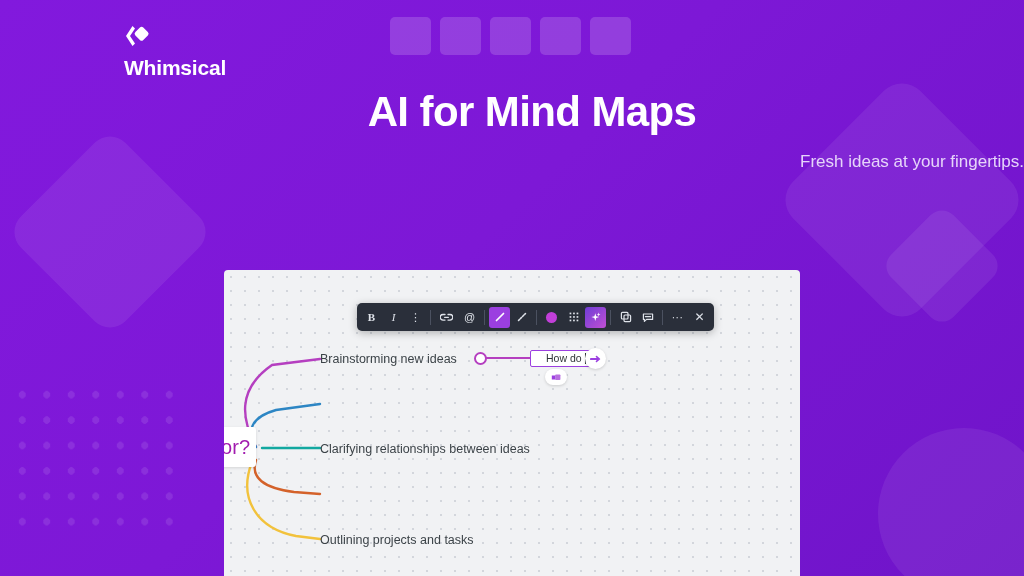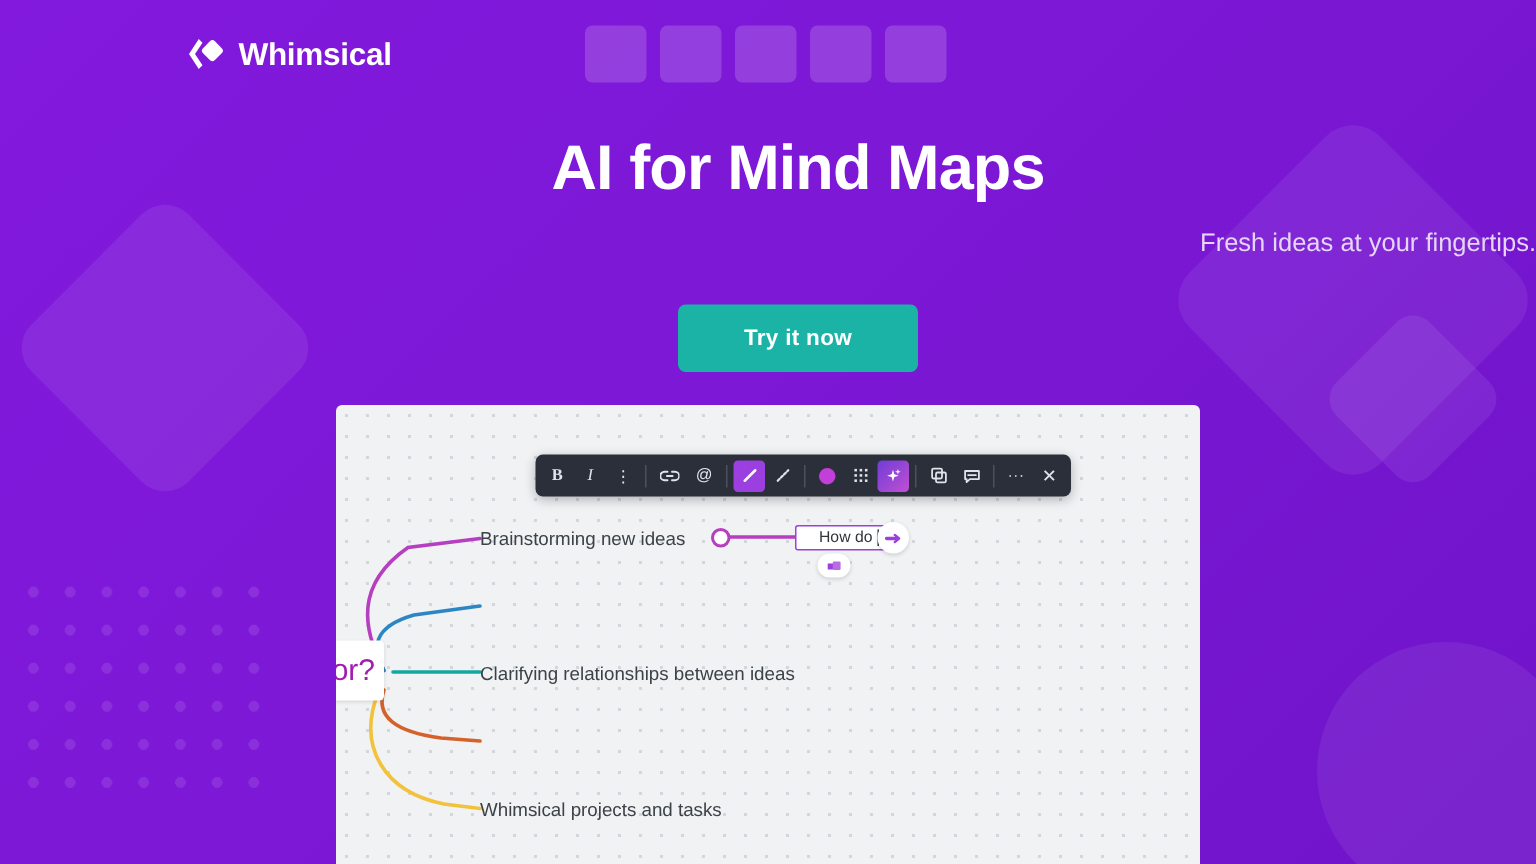--- a/index.html
+++ b/index.html
@@ -43,21 +43,21 @@
     background-position:4px 4px;
   }
 
   
   .header {
     position:absolute; top:0; left:0; width:1024px; height:72px;
     display:flex; align-items:center; z-index:6;
   }
   .logo {
     position:absolute; left:124px; top:24px;
-    display:flex; align-items:center; gap:9px;
+    display:flex; align-items:flex-start; gap:9px;flex-direction:column;
   }
   .logo-mark { width:26px; height:24px; display:block; }
   .logo-text {
     color:#ffffff; font-size:21px; font-weight:bold;
     letter-spacing:-0.2px; line-height:1;
   }
 
   .nav-blocks {
     position:absolute; left:390px; top:17px;
     display:flex; gap:9px;
@@ -210,43 +210,40 @@
       <div class="nav-block"></div>
       <div class="nav-block"></div>
       <div class="nav-block"></div>
     </div>
 
   </div>
 
   <div class="hero">
     <h1 class="hero-title">AI for Mind Maps</h1>
     <p class="hero-sub">Fresh ideas at your fingertips.</p>
-    <div class="cta-wrap">
-      <button class="btn-cta">Try it now</button>
-    </div>
   </div>
 
   <div class="canvas">
 
     <svg width="576" height="306" style="position:absolute;left:0;top:0;">
       <path d="M32 177 C 18 150, 12 120, 48 95 L 96 89" stroke="#b53fc0" stroke-width="2.4" fill="none" stroke-linecap="round"></path>
       <path d="M32 177 C 24 162, 24 148, 52 140 L 96 134" stroke="#2d86c4" stroke-width="2.4" fill="none" stroke-linecap="round"></path>
       <path d="M38 178 L 96 178" stroke="#12a8a0" stroke-width="2.4" fill="none" stroke-linecap="round"></path>
       <path d="M32 190 C 26 208, 40 218, 70 222 L 96 224" stroke="#d4622a" stroke-width="2.4" fill="none" stroke-linecap="round"></path>
       <path d="M28 192 C 14 228, 32 258, 72 266 L 96 269" stroke="#f2c23c" stroke-width="2.4" fill="none" stroke-linecap="round"></path>
       <line x1="262" y1="88" x2="306" y2="88" stroke="#b53fc0" stroke-width="2.2" stroke-linecap="round"></line>
     </svg>
 
     <div class="center-node">
       <span>or?</span>
     </div>
 
     <div class="branch-label" style="left:96px; top:83px;">Brainstorming new ideas</div>
     <div class="branch-label" style="left:96px; top:173px;">Clarifying relationships between ideas</div>
-    <div class="branch-label" style="left:96px; top:264px;">Whimsical projects and tasks</div>
+    <div class="branch-label" style="left:96px; top:264px;">Outlining projects and tasks</div>
 
     <div class="node-circle" style="left:250px; top:82px;"></div>
 
     <div class="edit-box">
       <span class="edit-text">How do</span>
       <span class="caret"></span>
     </div>
 
     <div class="round-btn">
       <svg width="11" height="8" viewBox="0 0 11 8">

